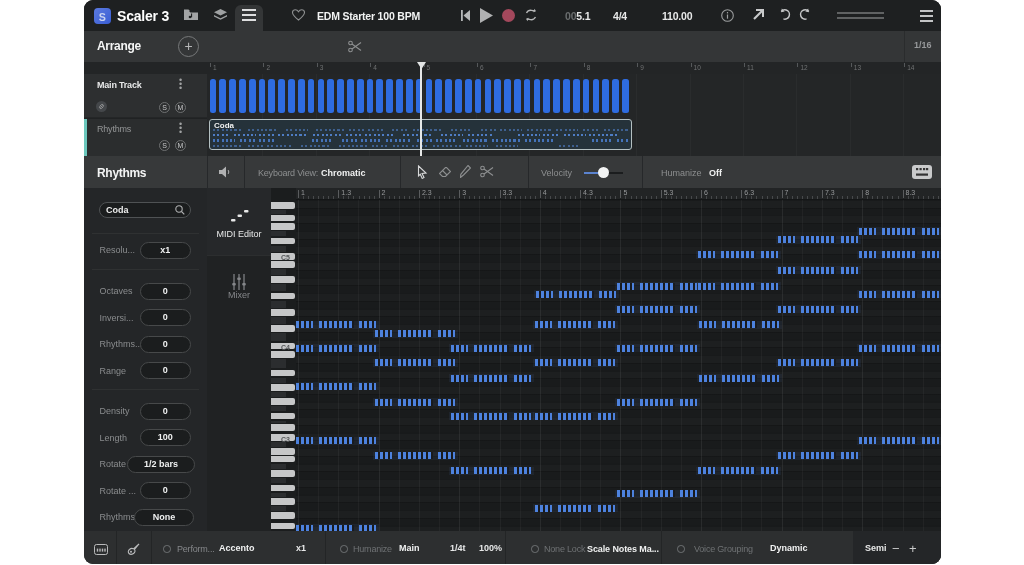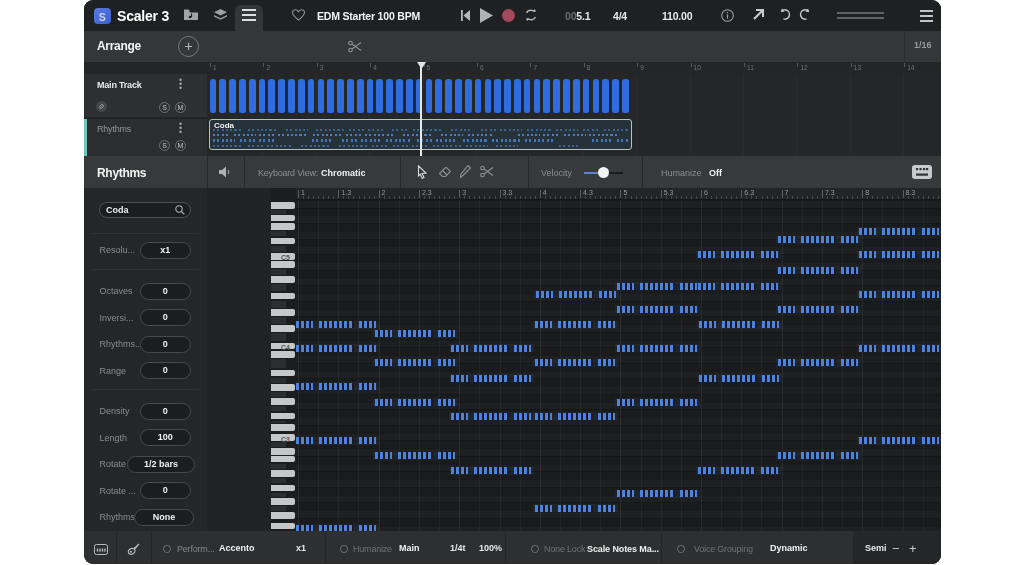--- a/index.html
+++ b/index.html
@@ -331,20 +331,39 @@
       <div class="abs" style="left:15.5px;top:244.5px;color:#8a8c8e;font-size:9px">Length</div>
       <div class="abs" style="left:56px;top:241px;width:50.5px;height:17px;border:1px solid #47494a;border-radius:8.5px;background:#1b1d1e;color:#f0f1f1;font-size:9px;font-weight:bold;text-align:center;line-height:15px">100</div>
       <div class="abs" style="left:15.5px;top:271px;color:#8a8c8e;font-size:9px">Rotate ...</div>
       <div class="abs" style="left:43px;top:267.5px;width:68px;height:17px;border:1px solid #47494a;border-radius:8.5px;background:#1b1d1e;color:#f0f1f1;font-size:9px;font-weight:bold;text-align:center;line-height:15px">1/2 bars</div>
       <div class="abs" style="left:15.5px;top:297.5px;color:#8a8c8e;font-size:9px">Rotate ...</div>
       <div class="abs" style="left:56px;top:294px;width:50.5px;height:17px;border:1px solid #47494a;border-radius:8.5px;background:#1b1d1e;color:#f0f1f1;font-size:9px;font-weight:bold;text-align:center;line-height:15px">0</div>
       <div class="abs" style="left:15.5px;top:324px;color:#8a8c8e;font-size:9px">Rhythms</div>
       <div class="abs" style="left:50px;top:320.5px;width:60px;height:17px;border:1px solid #47494a;border-radius:8.5px;background:#1b1d1e;color:#f0f1f1;font-size:9px;font-weight:bold;text-align:center;line-height:15px">None</div>
 </div>
 
+<div class="abs" style="left:123px;top:188px;width:64px;height:343px;background:#202223">
+  <div class="abs" style="left:0;top:0;width:64px;height:67px;background:#26282a"></div>
+  <svg class="abs" style="left:24px;top:21px" width="18" height="14" viewBox="0 0 18 14">
+        <rect x="0" y="10" width="4.5" height="2.4" rx="1" fill="#e8e9e9"></rect>
+        <rect x="6.5" y="5.5" width="4.5" height="2.4" rx="1" fill="#e8e9e9"></rect>
+        <rect x="13" y="1" width="4.5" height="2.4" rx="1" fill="#e8e9e9"></rect>
+      </svg>
+  <div class="abs" style="left:0;top:41px;width:64px;height:12px;color:#e8e9e9;font-size:9px;text-align:center">MIDI Editor</div>
+  <div class="abs" style="left:0;top:67px;width:64px;height:1px;background:#2c2e2f"></div>
+  <svg class="abs" style="left:24px;top:86px" width="16" height="16" viewBox="0 0 16 16">
+        <g stroke="#85878a" stroke-width="1.2">
+          <path d="M3 0 V16 M8 0 V16 M13 0 V16"></path>
+        </g>
+        <rect x="1.2" y="9" width="3.6" height="2.6" rx="1" fill="#85878a"></rect>
+        <rect x="6.2" y="3.5" width="3.6" height="2.6" rx="1" fill="#85878a"></rect>
+        <rect x="11.2" y="9" width="3.6" height="2.6" rx="1" fill="#85878a"></rect>
+      </svg>
+  <div class="abs" style="left:0;top:102px;width:64px;height:12px;color:#85878a;font-size:9px;text-align:center">Mixer</div>
+</div>
 
 <div class="abs" style="left:187px;top:188px;width:25px;height:343px;background:#1b1d1e">
 <span class="abs" style="left:0;top:13.6px;width:24px;height:7.2px;background:#c6c7c8;border-radius:0 2px 2px 0"></span>
       <span class="abs" style="left:0;top:26.9px;width:24px;height:6.6px;background:#c6c7c8;border-radius:0 2px 2px 0"></span>
       <span class="abs" style="left:0;top:34.9px;width:24px;height:7.1px;background:#c6c7c8;border-radius:0 2px 2px 0"></span>
       <span class="abs" style="left:0;top:49.5px;width:24px;height:6.9px;background:#c6c7c8;border-radius:0 2px 2px 0"></span>
       <span class="abs" style="left:0;top:64.9px;width:24px;height:7.1px;background:#c6c7c8;border-radius:0 2px 2px 0"></span>
       <span class="abs" style="left:0;top:72.8px;width:24px;height:7.2px;background:#c6c7c8;border-radius:0 2px 2px 0"></span>
       <span class="abs" style="left:0;top:88px;width:24px;height:6.6px;background:#c6c7c8;border-radius:0 2px 2px 0"></span>
       <span class="abs" style="left:0;top:104.7px;width:24px;height:6.6px;background:#c6c7c8;border-radius:0 2px 2px 0"></span>

